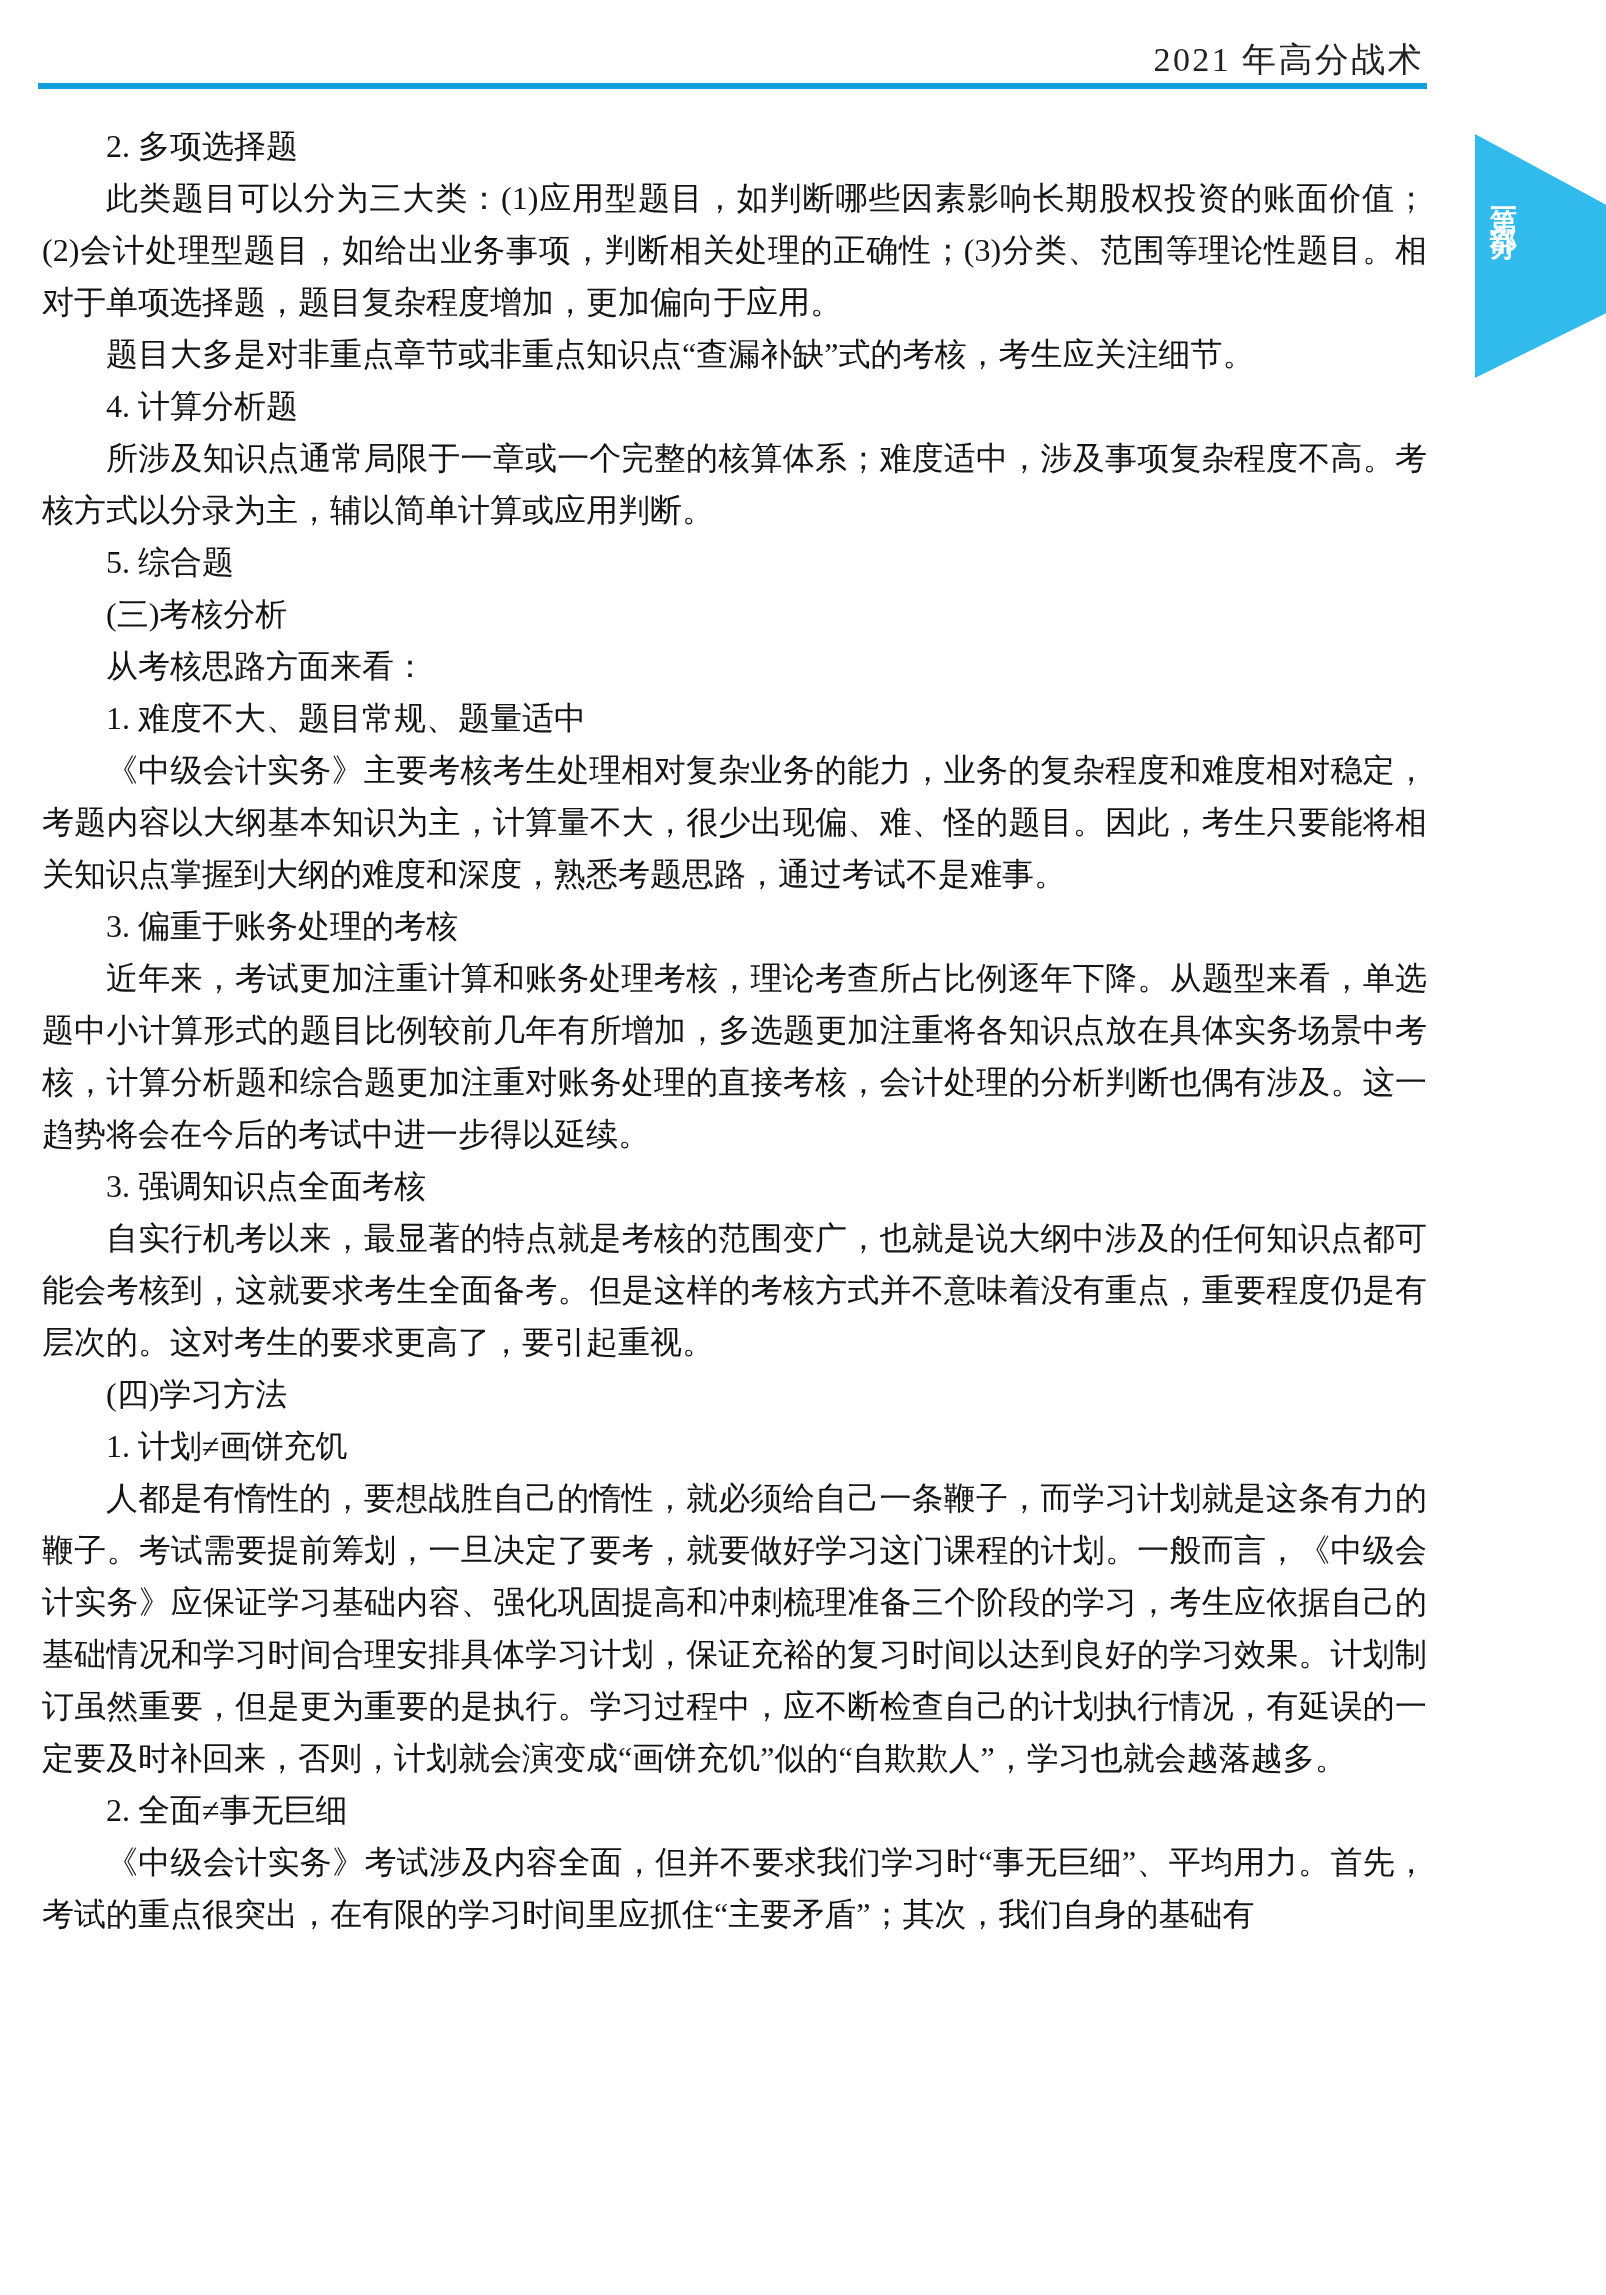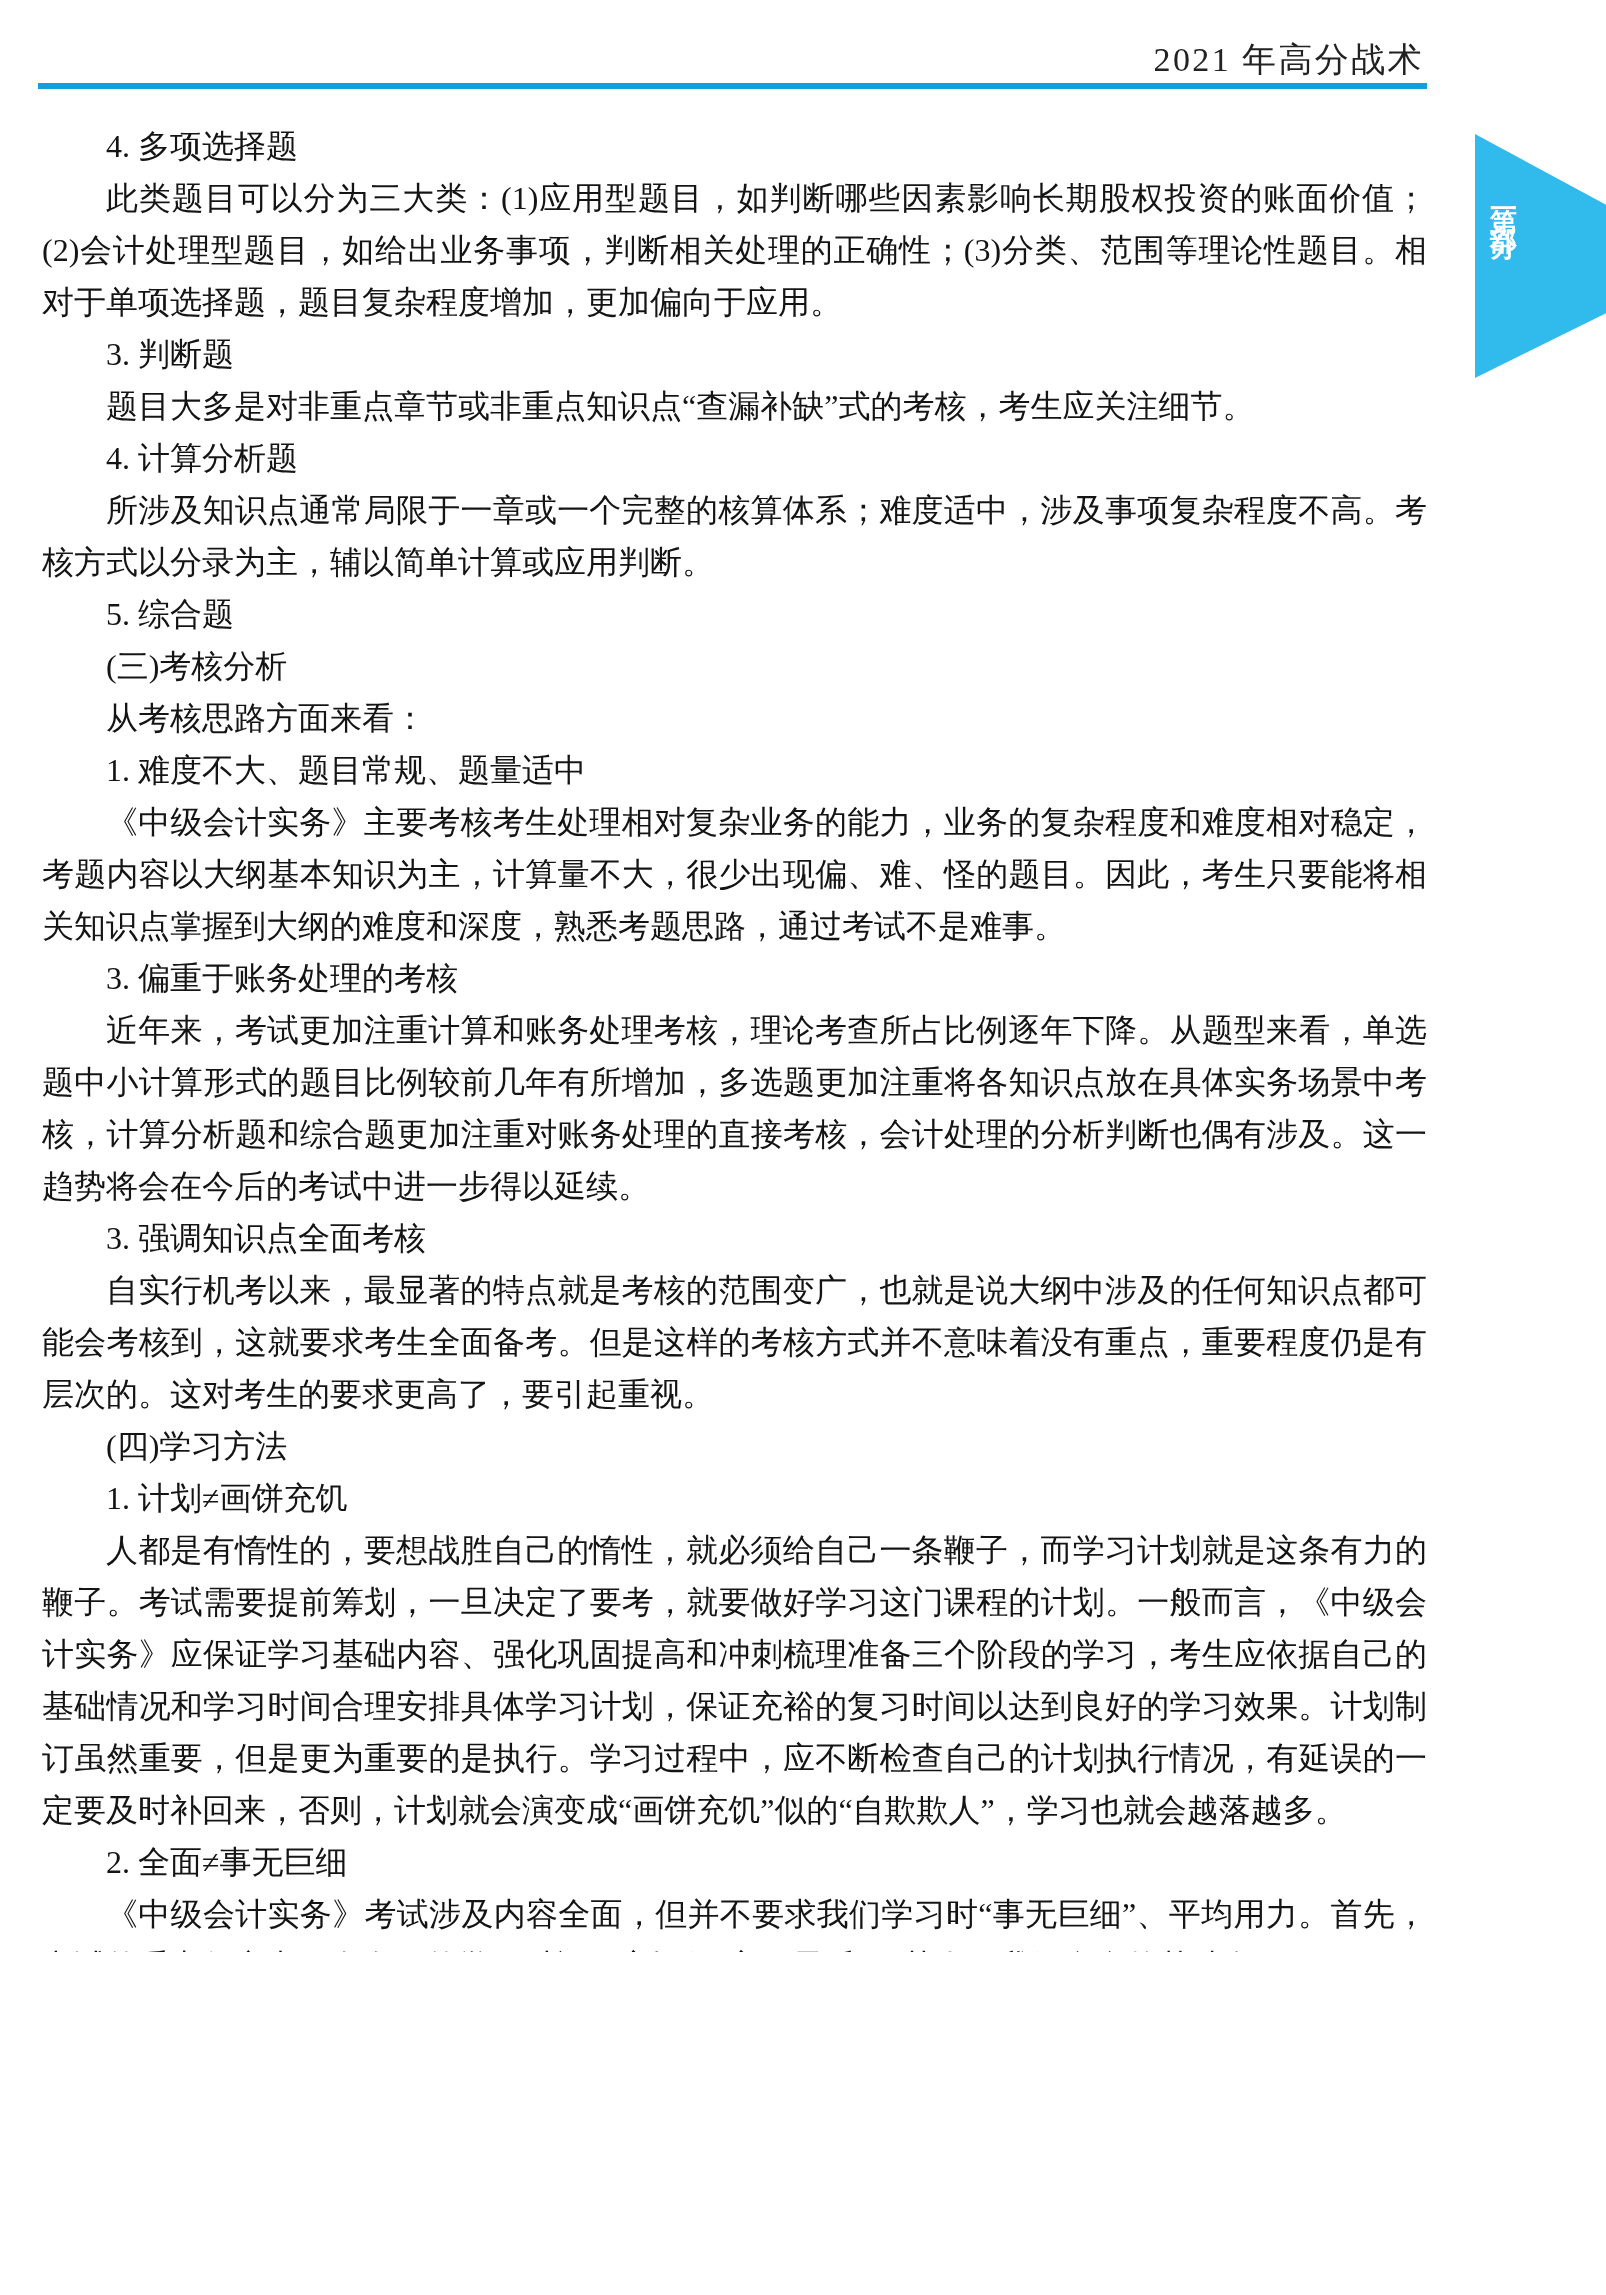--- a/index.html
+++ b/index.html
@@ -95,23 +95,22 @@
   <div class="running-head">2021 年高分战术</div>
 
   <div class="header-rule"></div>
 
   <div class="side-tab">
     <div class="side-tab-label">第一部分</div>
   </div>
 
   <div class="body-text">
 
-  <p class="para heading">4. 多项选择题</p>
+  <p class="para heading">2. 多项选择题</p>
       <p class="para body">此类题目可以分为三大类：(1)应用型题目，如判断哪些因素影响长期股权投资的账面价值；(2)会计处理型题目，如给出业务事项，判断相关处理的正确性；(3)分类、范围等理论性题目。相对于单项选择题，题目复杂程度增加，更加偏向于应用。</p>
-      <p class="para heading">3. 判断题</p>
       <p class="para body">题目大多是对非重点章节或非重点知识点“查漏补缺”式的考核，考生应关注细节。</p>
       <p class="para heading">4. 计算分析题</p>
       <p class="para body">所涉及知识点通常局限于一章或一个完整的核算体系；难度适中，涉及事项复杂程度不高。考核方式以分录为主，辅以简单计算或应用判断。</p>
       <p class="para heading">5. 综合题</p>
       <p class="para heading">(三)考核分析</p>
       <p class="para body">从考核思路方面来看：</p>
       <p class="para heading">1. 难度不大、题目常规、题量适中</p>
       <p class="para body">《中级会计实务》主要考核考生处理相对复杂业务的能力，业务的复杂程度和难度相对稳定，考题内容以大纲基本知识为主，计算量不大，很少出现偏、难、怪的题目。因此，考生只要能将相关知识点掌握到大纲的难度和深度，熟悉考题思路，通过考试不是难事。</p>
       <p class="para heading">3. 偏重于账务处理的考核</p>
       <p class="para body">近年来，考试更加注重计算和账务处理考核，理论考查所占比例逐年下降。从题型来看，单选题中小计算形式的题目比例较前几年有所增加，多选题更加注重将各知识点放在具体实务场景中考核，计算分析题和综合题更加注重对账务处理的直接考核，会计处理的分析判断也偶有涉及。这一趋势将会在今后的考试中进一步得以延续。</p>

